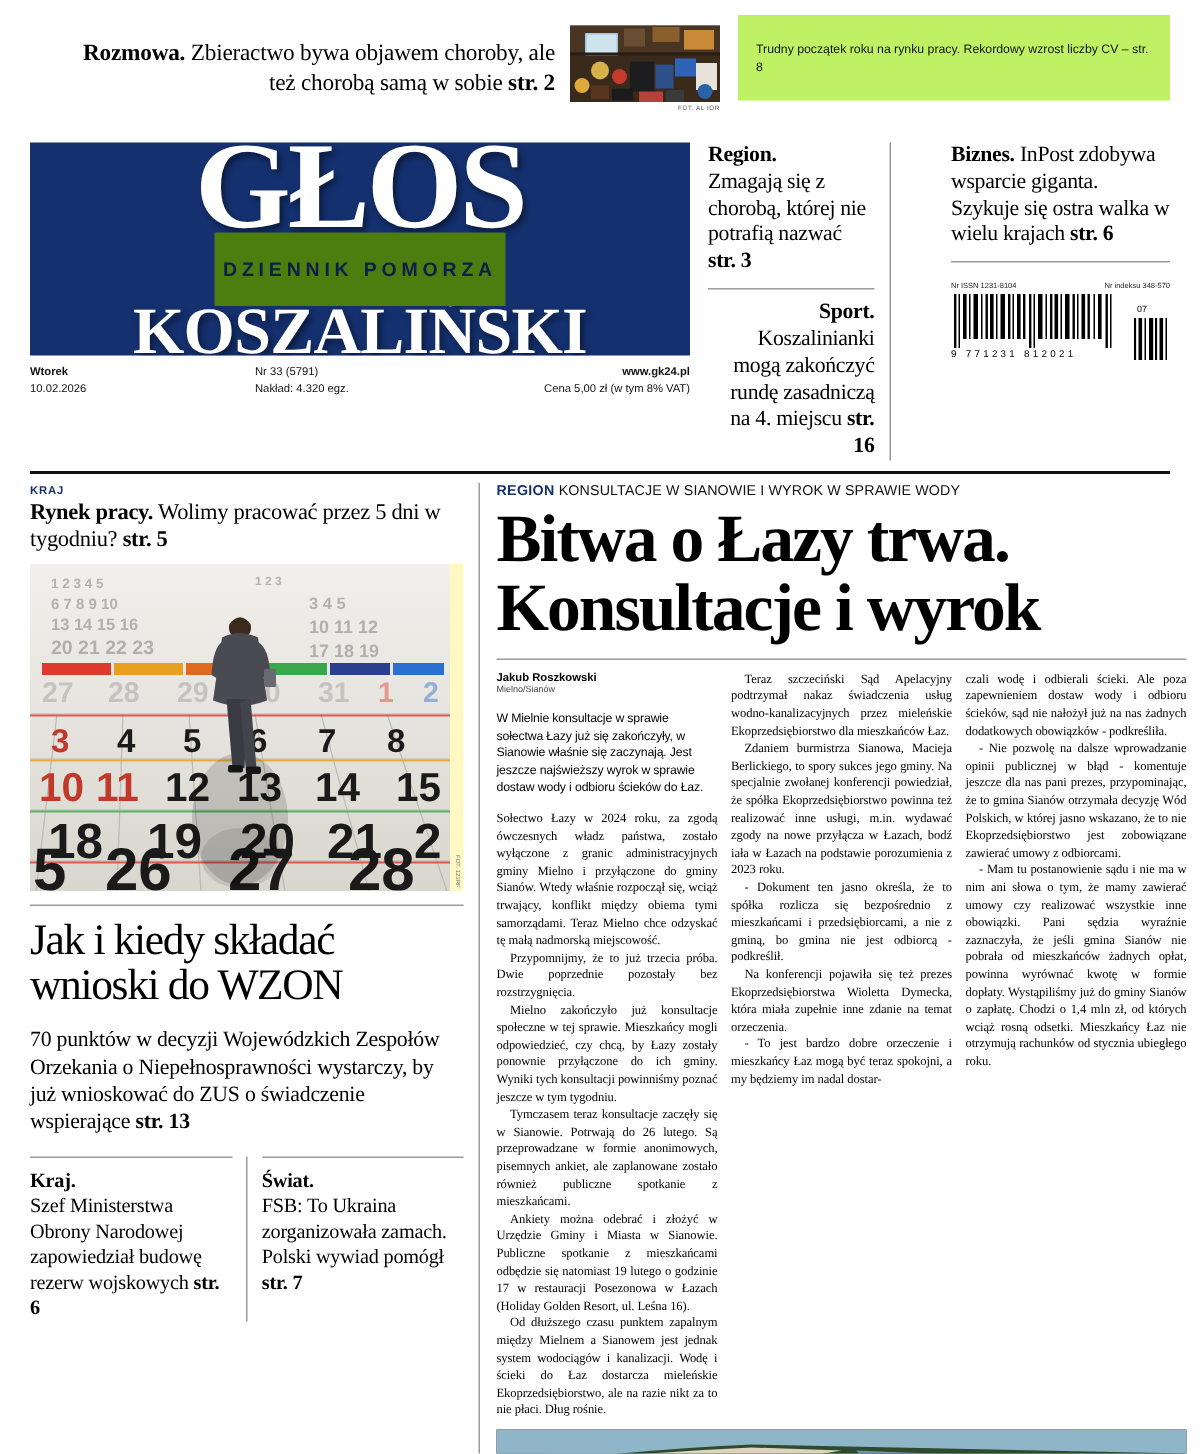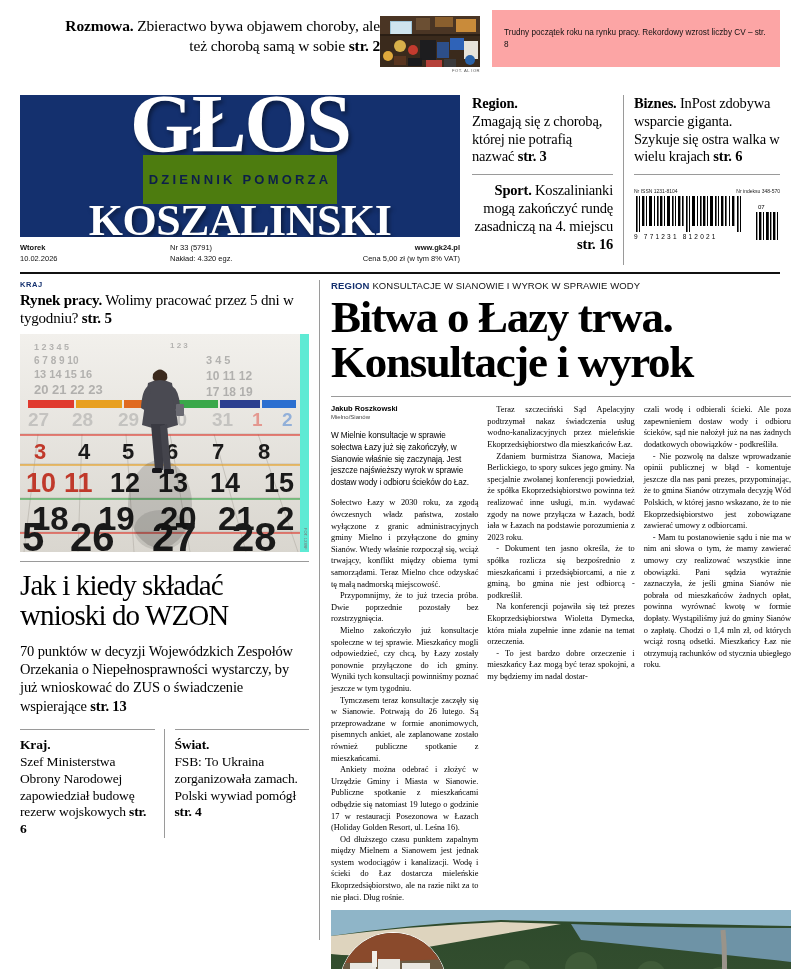--- a/index.html
+++ b/index.html
@@ -8,41 +8,41 @@
     background: #ffffff;
     font-family: "Liberation Serif", serif;
     color: #000;
     overflow: hidden;
   }
   .page { position: relative; width: 800px; height: 969px; padding: 0 20px; }
 
   
   .topstrip { display: flex; height: 75px; padding-top: 10px; gap: 0; }
   .topstrip-left {
-    flex: 0 0 460px; display: flex; align-items: flex-start;
-    justify-content: flex-end; padding-top: 6px;
+    flex: 0 0 460px; display: flex; align-items: center;
+    justify-content: flex-end; gap: 10px; padding-top: 6px;
   }
   .promo-text {
     font-size: 15.5px; line-height: 1.28; text-align: right;
     max-width: 335px; letter-spacing: -0.15px;
   }
   .promo-text b { font-weight: bold; }
   .promo-photo-wrap { position: relative; width: 100px; }
   .promo-photo {
     width: 100px; height: 51px; position: relative; overflow: hidden;
     background: #2b1d14;
   }
   .promo-credit {
     font-family: "Liberation Sans", sans-serif;
     font-size: 4.2px; letter-spacing: 0.4px; color: #555;
     text-align: right; margin-top: 1px;
   }
   .topstrip-right { flex: 1; padding-left: 12px; }
   .biznes-box {
-    background: #fca5a5; height: 57px; display: flex; align-items: center;
+    background: #bef264; height: 57px; display: flex; align-items: center;
     padding: 0 12px 0 12px; gap: 6px;
   }
   .biznes-teaser {
     font-family: "Liberation Sans", sans-serif;
     font-size: 8.2px; line-height: 1.45; flex: 1; color: #111;
   }
   .biznes-logo {
     font-family: "Liberation Serif", serif;
     font-size: 32px; letter-spacing: 0.5px; line-height: 1;
     color: #111; white-space: nowrap;
@@ -74,21 +74,21 @@
   .masthead-info {
     display: flex; font-family: "Liberation Sans", sans-serif;
     font-size: 7.5px; line-height: 1.5; padding-top: 5px; color: #111;
   }
   .mi-a { flex: 0 0 150px; }
   .mi-b { flex: 1; }
   .mi-c { flex: 0 0 180px; text-align: right; }
   .mi-a b, .mi-c b { font-weight: bold; }
 
   .teasers-col { flex: 1; padding-left: 12px; display: flex; flex-direction: column; }
-  .teasers-row { display: flex; flex: 1; }
+  .teasers-row { display: flex; flex: 1; gap: 30px; }
   .tz { padding: 0 10px; }
   .tz.left { flex: 1; border-right: 1px solid #9a9a9a; padding-left: 0; }
   .tz.right { flex: 1; padding-right: 0; }
   .teaser-txt { font-size: 14.5px; line-height: 1.23; letter-spacing: -0.2px; }
   .teaser-txt b { font-weight: bold; }
   .hr-thin { border-top: 1px solid #9a9a9a; margin: 8px 0 7px 0; }
   .teaser-sport { font-size: 14.5px; line-height: 1.23; letter-spacing: -0.2px; text-align: right; }
   .barcode-zone { padding-top: 6px; }
   .bc-labels {
     display: flex; justify-content: space-between;
@@ -117,21 +117,21 @@
 
   .kicker {
     font-family: "Liberation Sans", sans-serif; font-weight: bold;
     font-size: 7.5px; letter-spacing: 0.6px; color: #14306e; margin-bottom: 2px;
   }
   .rail-teaser { font-size: 15px; line-height: 1.2; letter-spacing: -0.2px; }
   .rail-teaser b { font-weight: bold; }
 
   .calendar-photo {
     width: 100%; height: 218px; margin-top: 7px; position: relative;
-    overflow: hidden; background: #5eead4;
+    overflow: hidden; background: #fef9c3;
   }
   .cal-credit {
     position: absolute; right: 1px; bottom: 2px; writing-mode: vertical-rl;
     font-family: "Liberation Sans", sans-serif; font-size: 4px; color: #777;
   }
   .rail-hr { border-top: 1px solid #9a9a9a; margin: 9px 0 8px 0; }
   .rail-head {
     font-weight: normal; font-size: 29px; line-height: 1.04;
     letter-spacing: -0.9px;
   }
@@ -480,41 +480,41 @@
         <div class="rb left">
           <div class="rb-rule"></div>
           <b>Kraj.</b><br>
           <span>Szef Ministerstwa Obrony Narodowej zapowiedział budowę rezerw wojskowych</span>
           <b>str. 6</b>
         </div>
         <div class="rb right">
           <div class="rb-rule"></div>
           <b>Świat.</b><br>
           <span>FSB: To Ukraina zorganizowała zamach. Polski wywiad pomógł</span>
-          <b>str. 4</b>
+          <b>str. 7</b>
         </div>
       </div>
     </div>
 
     <div class="main">
       <div class="art-kicker">
         <b>REGION</b>
         <span>KONSULTACJE W SIANOWIE I WYROK W SPRAWIE WODY</span>
       </div>
       <div class="art-head">Bitwa o Łazy trwa. Konsultacje i wyrok</div>
       <div class="art-rule"></div>
 
       <div class="cols">
 
         <div class="col">
           <div class="byline-name">Jakub Roszkowski</div>
           <div class="byline-sub">Mielno/Sianów</div>
           <div class="lead">W Mielnie konsultacje w sprawie sołectwa Łazy już się zakończyły, w Sianowie właśnie się zaczynają. Jest jeszcze najświeższy wyrok w sprawie dostaw wody i odbioru ścieków do Łaz.</div>
           <div class="bodytxt">
-            <p class="first">Sołectwo Łazy w 2030 roku, za zgodą ówczesnych władz państwa, zostało wyłączone z granic administracyjnych gminy Mielno i przyłączone do gminy Sianów. Wtedy właśnie rozpoczął się, wciąż trwający, konflikt między obiema tymi samorządami. Teraz Mielno chce odzyskać tę małą nadmorską miejscowość.</p>
+            <p class="first">Sołectwo Łazy w 2024 roku, za zgodą ówczesnych władz państwa, zostało wyłączone z granic administracyjnych gminy Mielno i przyłączone do gminy Sianów. Wtedy właśnie rozpoczął się, wciąż trwający, konflikt między obiema tymi samorządami. Teraz Mielno chce odzyskać tę małą nadmorską miejscowość.</p>
             <p>Przypomnijmy, że to już trzecia próba. Dwie poprzednie pozostały bez rozstrzygnięcia.</p>
             <p>Mielno zakończyło już konsultacje społeczne w tej sprawie. Mieszkańcy mogli odpowiedzieć, czy chcą, by Łazy zostały ponownie przyłączone do ich gminy. Wyniki tych konsultacji powinniśmy poznać jeszcze w tym tygodniu.</p>
             <p>Tymczasem teraz konsultacje zaczęły się w Sianowie. Potrwają do 26 lutego. Są przeprowadzane w formie anonimowych, pisemnych ankiet, ale zaplanowane zostało również publiczne spotkanie z mieszkańcami.</p>
             <p>Ankiety można odebrać i złożyć w Urzędzie Gminy i Miasta w Sianowie. Publiczne spotkanie z mieszkańcami odbędzie się natomiast 19 lutego o godzinie 17 w restauracji Posezonowa w Łazach (Holiday Golden Resort, ul. Leśna 16).</p>
             <p>Od dłuższego czasu punktem zapalnym między Mielnem a Sianowem jest jednak system wodociągów i kanalizacji. Wodę i ścieki do Łaz dostarcza mieleńskie Ekoprzedsiębiorstwo, ale na razie nikt za to nie płaci. Dług rośnie.</p>
           </div>
         </div>
 
         <div class="col">
           <div class="bodytxt">

